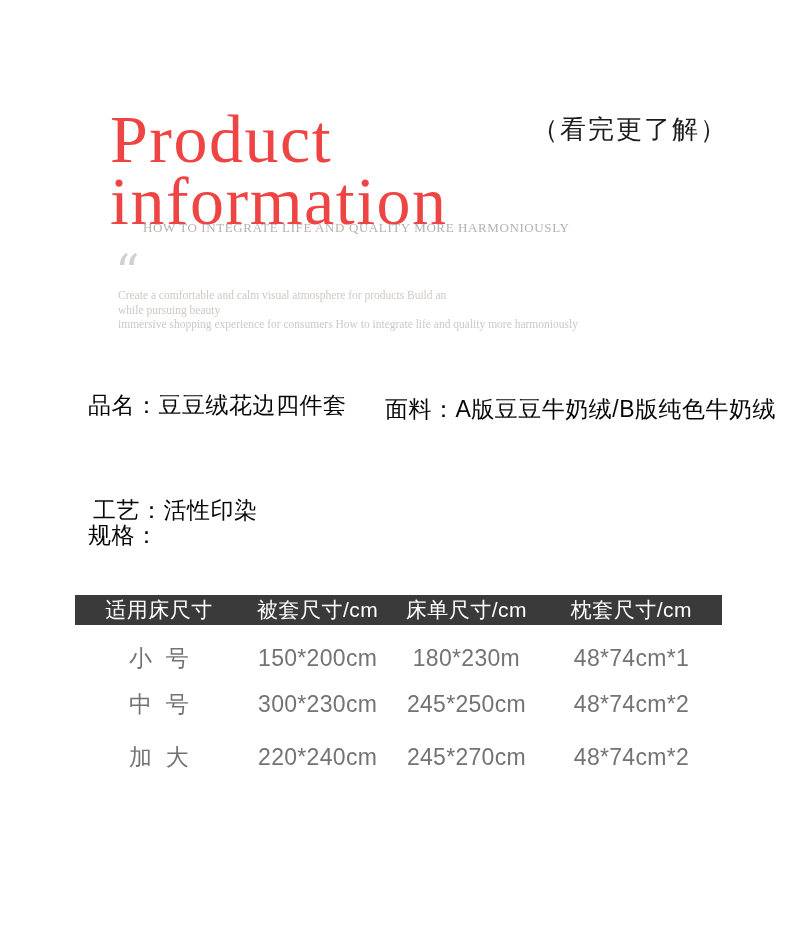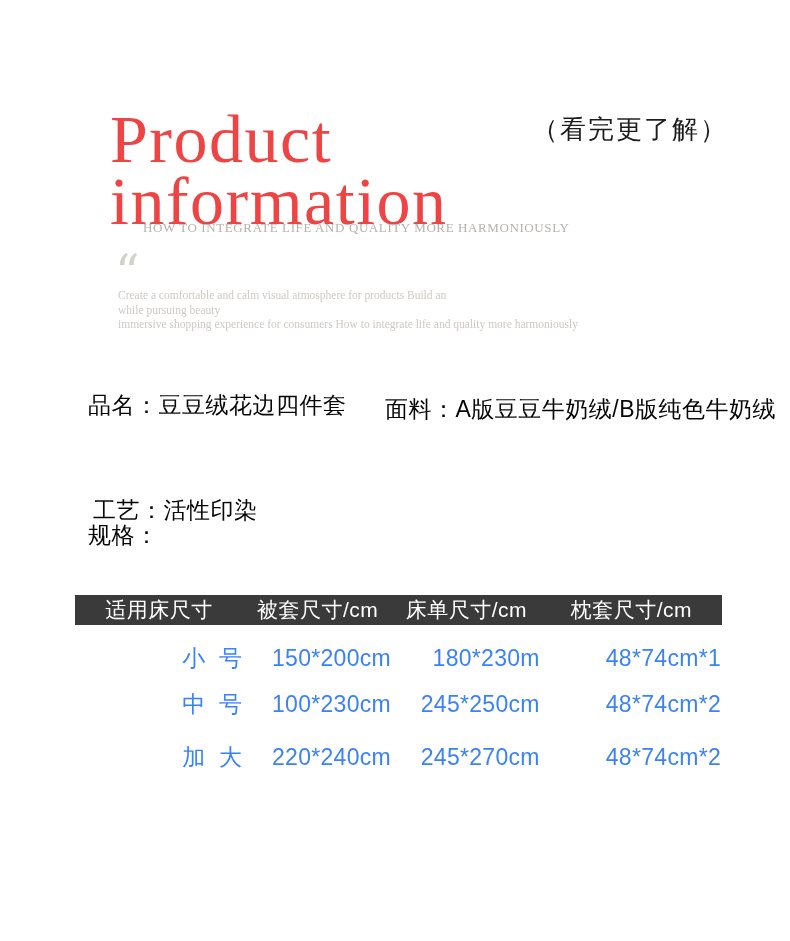--- a/index.html
+++ b/index.html
@@ -68,22 +68,22 @@
     width: 647px;
     border-collapse: collapse; table-layout: fixed;
   }
   .size-table th {
     background: #3a3a3a; color: #ffffff;
     font-size: 21px; font-weight: normal;
     height: 28px; text-align: center;
     letter-spacing: 0.5px; white-space: pre;
   }
   .size-table td {
-    font-size: 23px; color: #3b82f6;
-    height: 53px; text-align: right;
+    font-size: 23px; color: #737373;
+    height: 53px; text-align: center;
     white-space: pre; letter-spacing: 0.3px;
   }
   .size-table tbody tr:first-child td { padding-top: 14px; }
 </style>
 </head>
 <body>
 
 <h1 class="title">
   <span class="line">Product</span>
   <span class="line">information</span>
@@ -126,21 +126,21 @@
   </thead>
   <tbody>
     <tr>
       <td>小  号</td>
       <td>150*200cm</td>
       <td>180*230m</td>
       <td>48*74cm*1</td>
     </tr>
     <tr>
       <td>中  号</td>
-      <td>100*230cm</td>
+      <td>300*230cm</td>
       <td>245*250cm</td>
       <td>48*74cm*2</td>
     </tr>
     <tr>
       <td>加  大</td>
       <td>220*240cm</td>
       <td>245*270cm</td>
       <td>48*74cm*2</td>
     </tr>
   </tbody>

